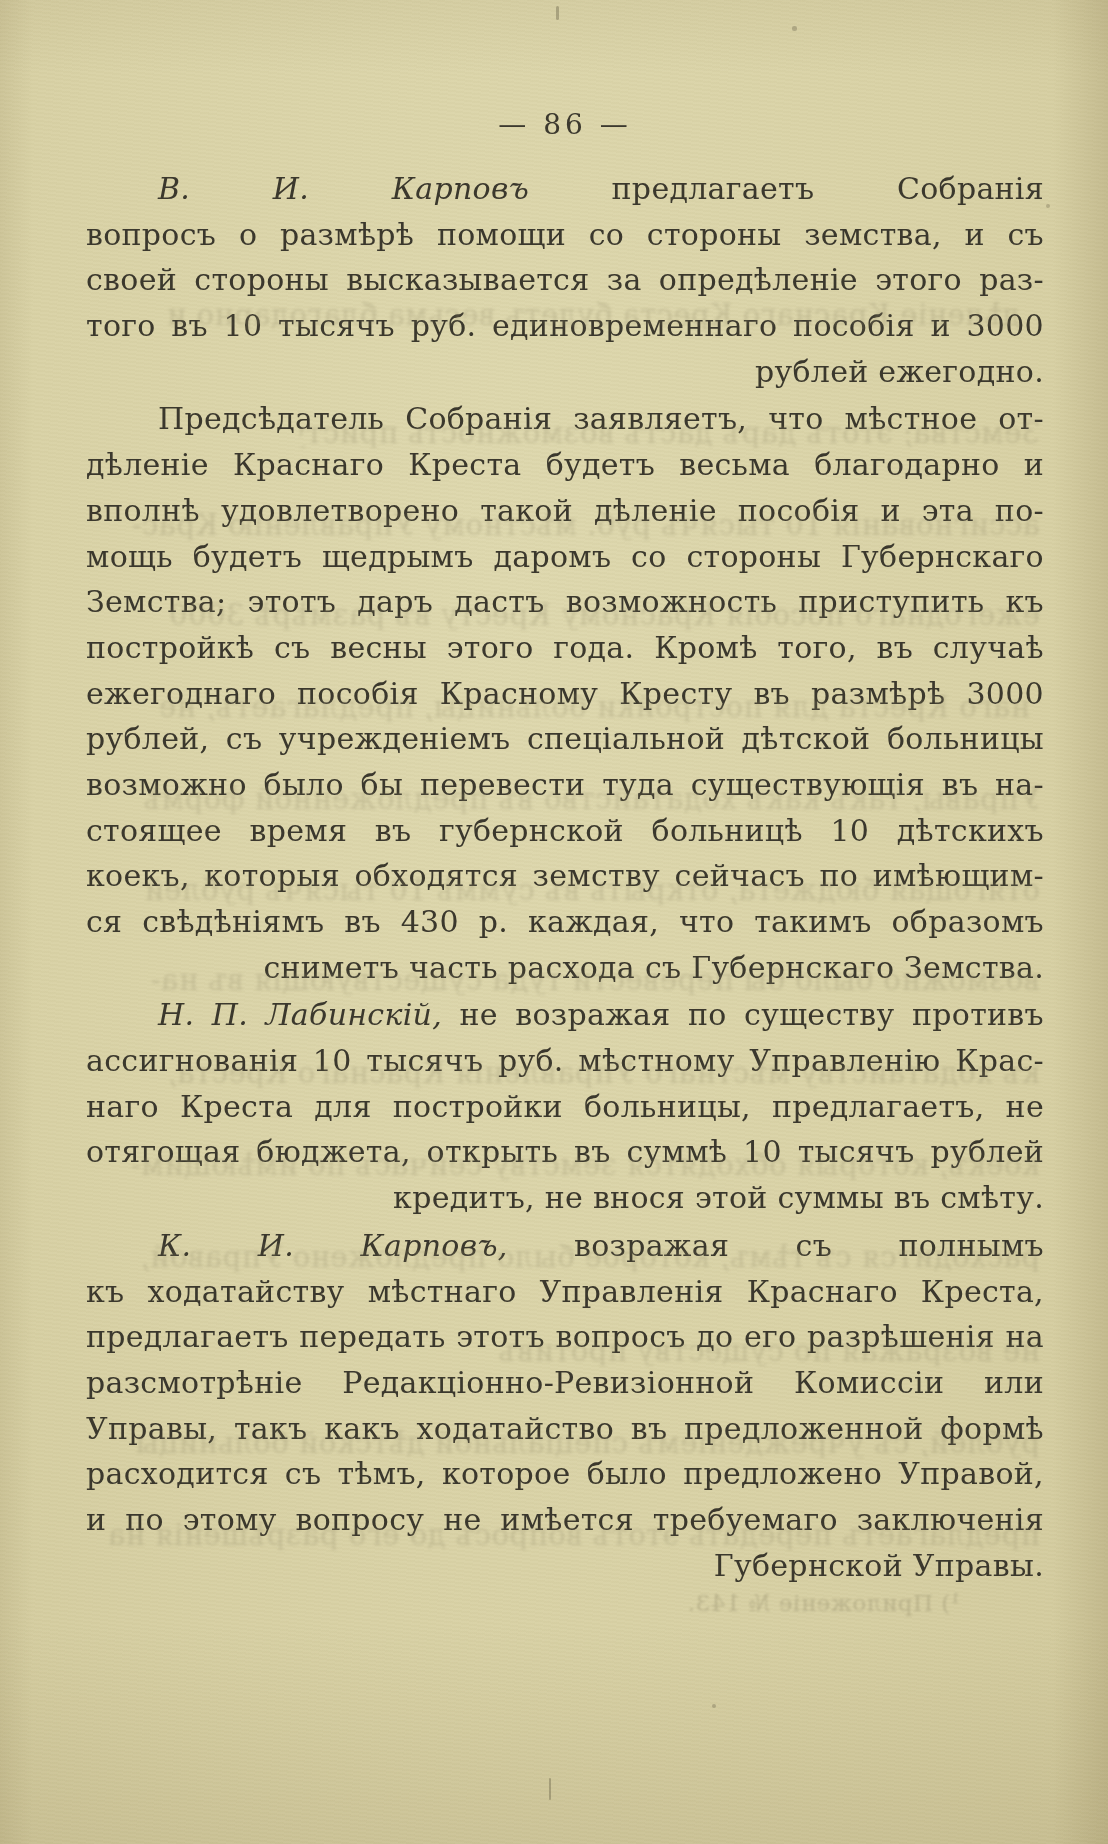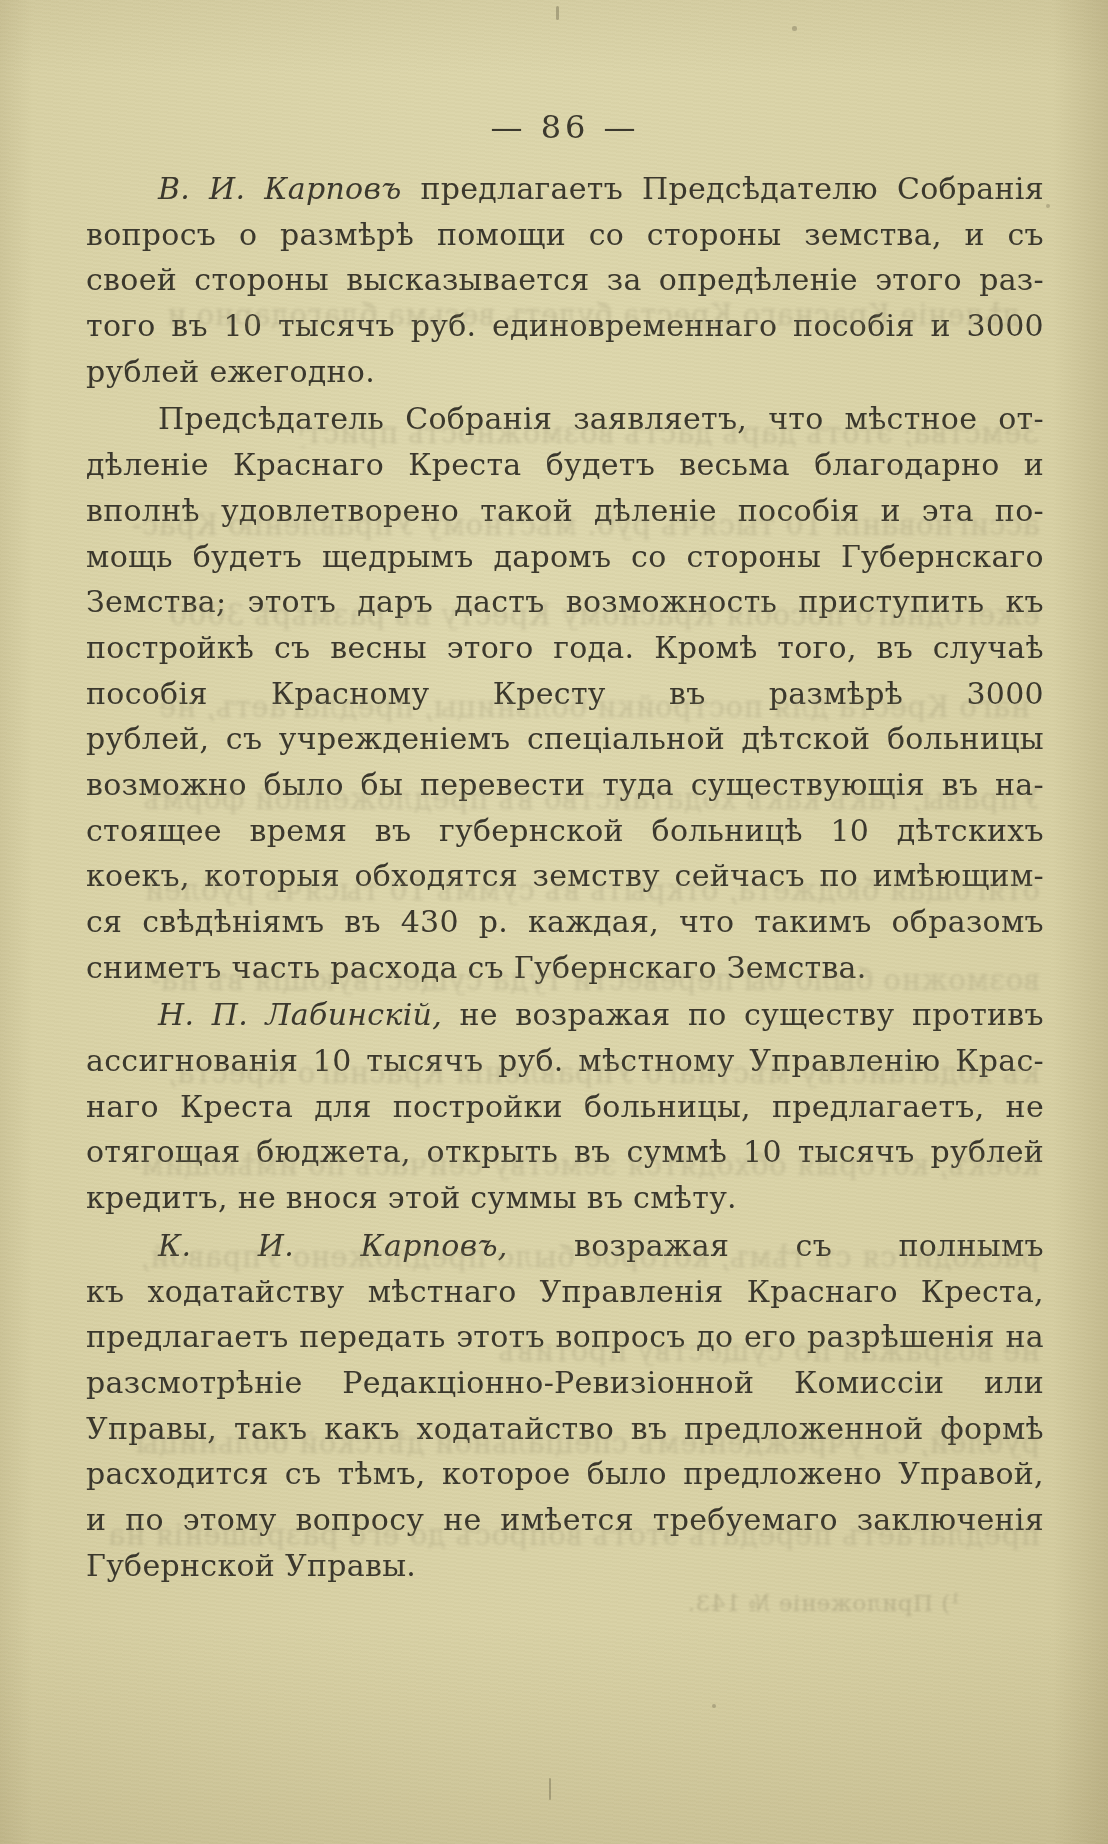--- a/index.html
+++ b/index.html
@@ -11,31 +11,31 @@
   .page{
     position:absolute;inset:0;
     background:
       repeating-linear-gradient(7deg, rgba(255,255,255,.02) 0 2px, rgba(90,80,40,.02) 2px 4px),
       linear-gradient(to right, rgba(110,92,50,.10) 0%, rgba(110,92,50,0) 3%, rgba(110,92,50,0) 95%, rgba(110,92,50,.16) 100%),
       linear-gradient(to bottom, rgba(110,92,50,.06) 0%, rgba(110,92,50,0) 4%, rgba(110,92,50,0) 88%, rgba(110,92,50,.10) 100%),
       radial-gradient(ellipse at 45% 32%, #ded8ae 0%, #d9d2a6 55%, #d1c99c 100%);
   }
   .page-number{
     position:absolute;top:108px;left:86px;width:958px;
-    text-align:center;font-size:32px;color:#3c392e;letter-spacing:4px;
+    text-align:center;font-size:28px;color:#3c392e;letter-spacing:4px;
   }
   .text-body{position:absolute;top:166px;left:86px;width:958px;color:#3b382d;}
   .para{margin:0;}
   .para + .para{margin-top:2px;}
   .line{
     height:45.7px;line-height:45.7px;font-size:30px;letter-spacing:.3px;
     white-space:nowrap;
   }
   .line.just{display:flex;justify-content:space-between;align-items:baseline;}
-  .line.last{text-align:left;}
+  .line.last{text-align:right;}
   .line.indent{padding-left:72px;}
   .it{font-style:italic;}
   .ghost{
     position:absolute;color:#948d6b;font-size:29px;line-height:30px;
     white-space:nowrap;transform:scaleX(-1);filter:blur(1.4px);
     opacity:.30;overflow:hidden;pointer-events:none;letter-spacing:.5px;
   }
   .ghost.small{font-size:23px;filter:blur(.9px);opacity:.42;}
   .speck{position:absolute;background:#57503a;border-radius:2px;opacity:.55;}
 </style>
@@ -46,21 +46,20 @@
 
   <div class="page-number">— 86 —</div>
 
   <div class="text-body">
       <div class="para">
         <div class="line just indent">
           <span class="it">В.</span>
           <span class="it">И.</span>
           <span class="it">Карповъ</span>
           <span>предлагаетъ</span>
-          <span>Предсѣдателю</span>
           <span>Собранія</span>
         </div>
         <div class="line just">
           <span>вопросъ</span>
           <span>о</span>
           <span>размѣрѣ</span>
           <span>помощи</span>
           <span>со</span>
           <span>стороны</span>
           <span>земства,</span>
@@ -140,20 +139,21 @@
           <span>съ</span>
           <span>весны</span>
           <span>этого</span>
           <span>года.</span>
           <span>Кромѣ</span>
           <span>того,</span>
           <span>въ</span>
           <span>случаѣ</span>
         </div>
         <div class="line just">
+          <span>ежегоднаго</span>
           <span>пособія</span>
           <span>Красному</span>
           <span>Кресту</span>
           <span>въ</span>
           <span>размѣрѣ</span>
           <span>3000</span>
         </div>
         <div class="line just">
           <span>рублей,</span>
           <span>съ</span>

